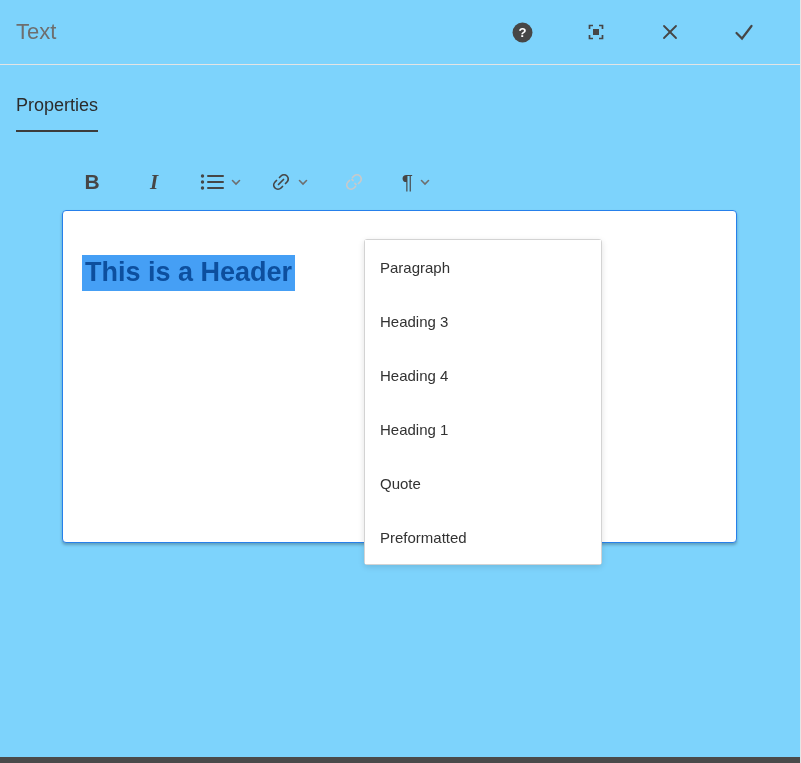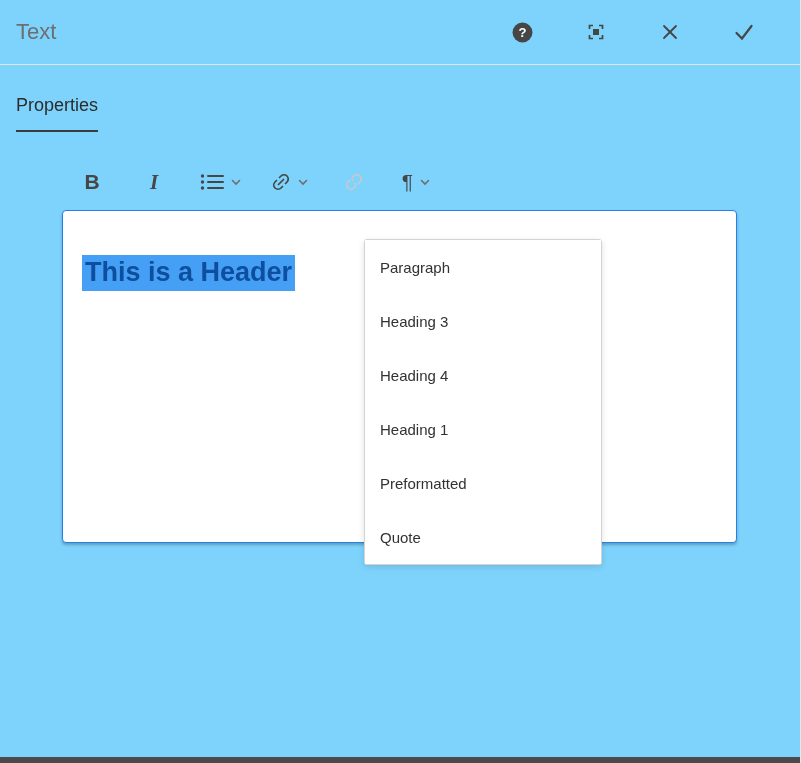--- a/index.html
+++ b/index.html
@@ -265,23 +265,23 @@
     <div class="menu-item">
 
       <span class="menu-label">Heading 4</span>
     </div>
     <div class="menu-item">
 
       <span class="menu-label">Heading 1</span>
     </div>
     <div class="menu-item">
 
+      <span class="menu-label">Quote</span>
+    </div>
+    <div class="menu-item">
+
       <span class="menu-label">Preformatted</span>
     </div>
-    <div class="menu-item">
-
-      <span class="menu-label">Quote</span>
-    </div>
   </div>
 
   <div class="bottom-bar"></div>
 
 </div>
 
 </body></html>

